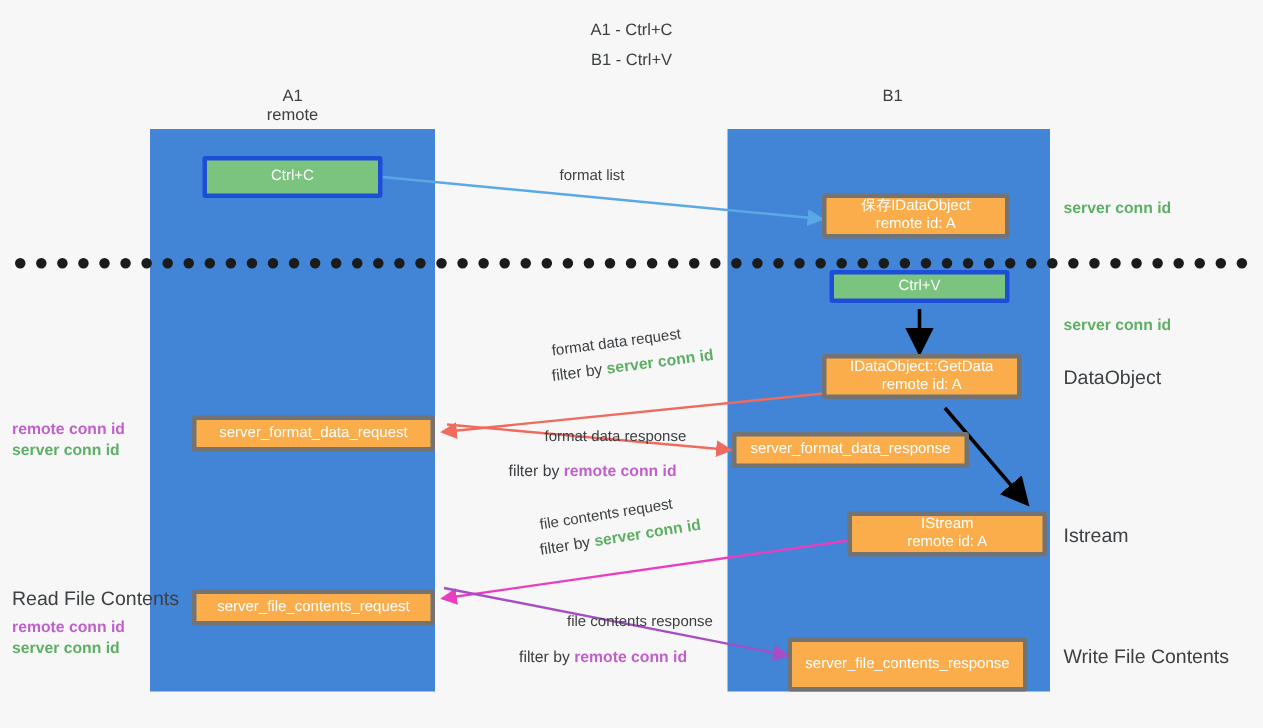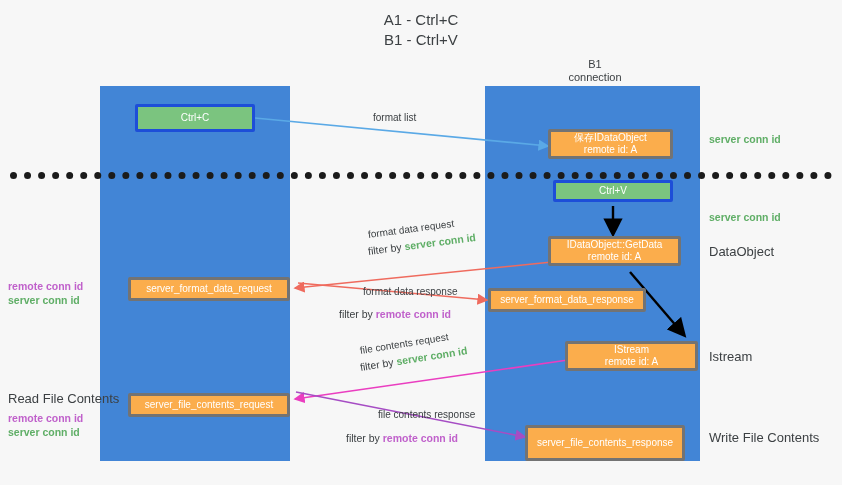--- a/index.html
+++ b/index.html
@@ -11,21 +11,21 @@
     overflow:hidden;
     color:#3c4043;
   }
   #stage{position:absolute;inset:0;}
   .abs{position:absolute;}
 
   
   .title{
     left:0;right:0;top:10px;
     text-align:center;
-    font-size:15px;
+    font-size:11px;
     line-height:20px;
     color:#3c4043;
   }
 
   
   .lane-head{
     text-align:center;
     font-size:11px;
     line-height:13px;
     color:#3c4043;
@@ -76,23 +76,26 @@
 </head>
 <body>
 
 <div id="stage">
 
   <div class="abs title">
     <div>A1 - Ctrl+C</div>
     <div>B1 - Ctrl+V</div>
   </div>
 
+  <div class="abs lane-head" style="left:115px;top:58px;">
+    <div>A1</div>
+    <div>remote</div>
+  </div>
   <div class="abs lane-head" style="left:515px;top:58px;">
     <div>B1</div>
-    <div>connection</div>
   </div>
 
   <div class="abs lane" style="left:100px;top:86px;width:190px;height:375px;"></div>
   <div class="abs lane" style="left:485px;top:86px;width:215px;height:375px;"></div>
 
   <svg class="ov">
     <defs>
       <marker id="ah-blue" markerWidth="7" markerHeight="7" refX="6" refY="3.5" orient="auto">
         <polygon points="0 0, 7 3.5, 0 7" fill="#5aa9e6"></polygon>
       </marker>

